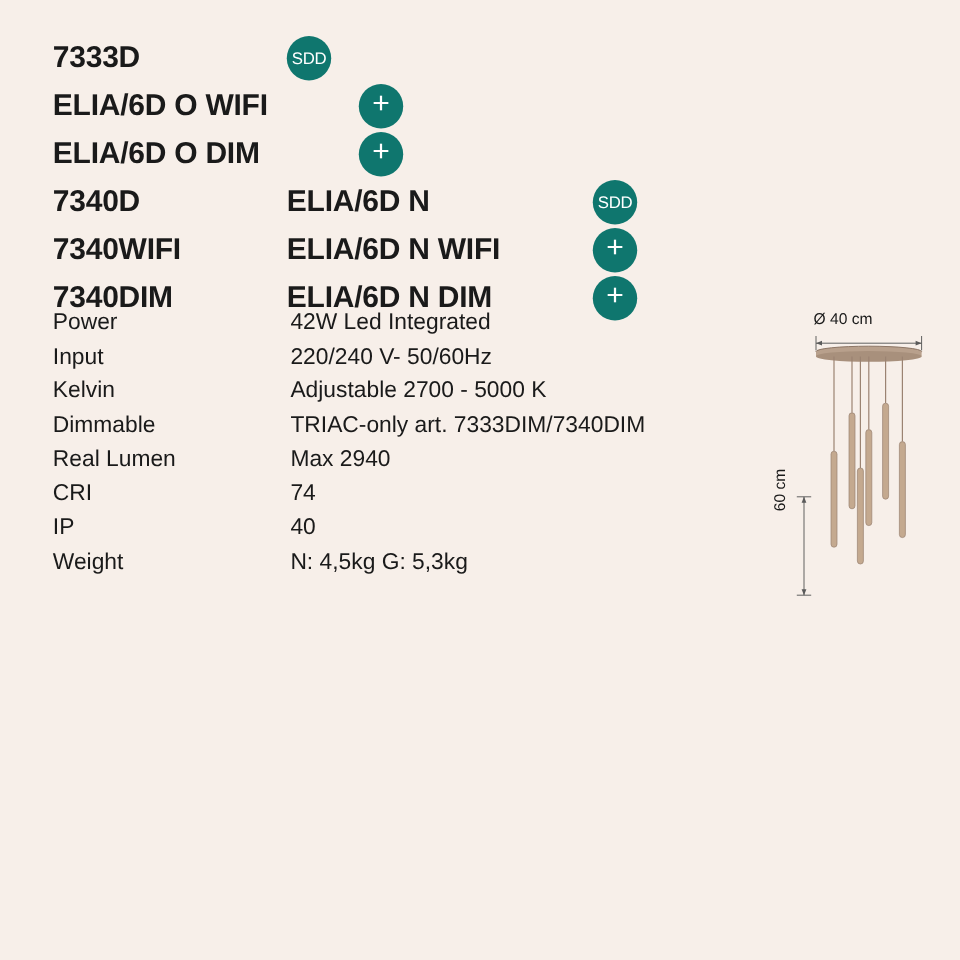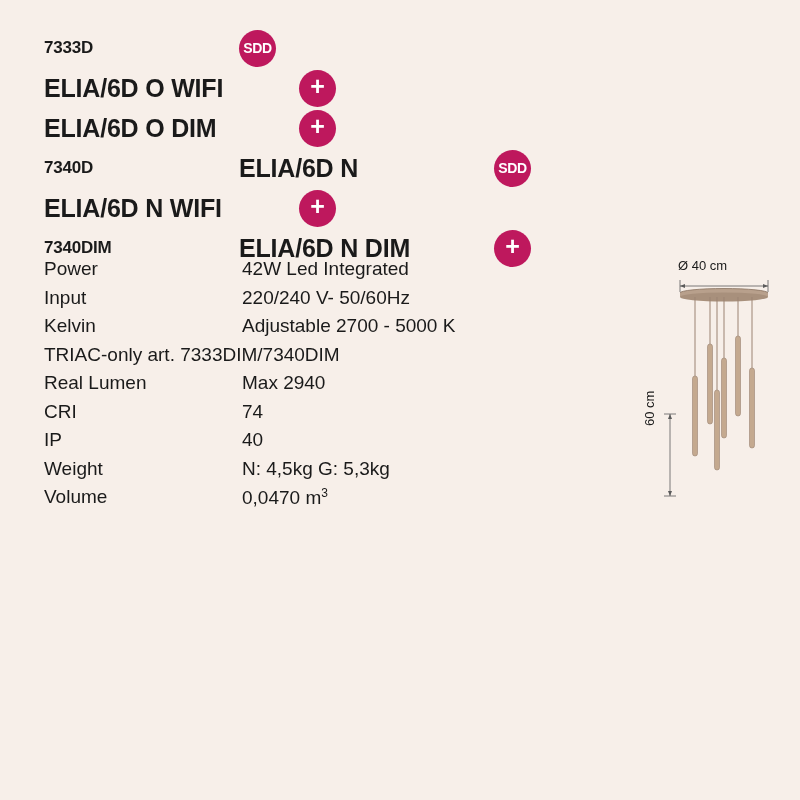--- a/index.html
+++ b/index.html
@@ -23,21 +23,21 @@
     top: 28px;
     width: 520px;
   }
   .code-row {
     display: flex;
     align-items: center;
     height: 40px;
   }
   .code-sku {
     width: 195px;
-    font-size: 17px;
+    font-size: 25px;
     font-weight: bold;
     letter-spacing: -0.2px;
     white-space: nowrap;
   }
   .code-name {
     width: 255px;
     font-size: 25px;
     font-weight: bold;
     letter-spacing: -0.2px;
     white-space: nowrap;
@@ -45,26 +45,26 @@
   .badge-cell {
     width: 60px;
     display: flex;
     align-items: center;
     justify-content: flex-start;
   }
   .badge {
     width: 37px;
     height: 37px;
     border-radius: 50%;
-    background: #be185d;
+    background: #0f766e;
     display: flex;
     align-items: center;
     justify-content: center;
     color: #ffffff;
-    font-weight: bold;
+    font-weight: normal;
   }
   .badge.sdd {
     font-size: 14px;
     letter-spacing: -0.3px;
   }
   .badge.plus {
     font-size: 25px;
     line-height: 1;
     padding-bottom: 3px;
     box-sizing: border-box;
@@ -157,20 +157,21 @@
 
   <div class="code-row">
     <div class="code-sku">7340D</div>
     <div class="code-name">ELIA/6D N</div>
     <div class="badge-cell">
       <div class="badge sdd">SDD</div>
     </div>
   </div>
 
   <div class="code-row">
+    <div class="code-sku">7340WIFI</div>
     <div class="code-name">ELIA/6D N WIFI</div>
     <div class="badge-cell">
       <div class="badge plus">+</div>
     </div>
   </div>
 
   <div class="code-row">
     <div class="code-sku">7340DIM</div>
     <div class="code-name">ELIA/6D N DIM</div>
     <div class="badge-cell">
@@ -191,20 +192,21 @@
     <div class="spec-label">Input</div>
     <div class="spec-value">220/240 V- 50/60Hz</div>
   </div>
 
   <div class="spec-row">
     <div class="spec-label">Kelvin</div>
     <div class="spec-value">Adjustable 2700 -  5000 K</div>
   </div>
 
   <div class="spec-row">
+    <div class="spec-label">Dimmable</div>
     <div class="spec-value">TRIAC-only art. 7333DIM/7340DIM</div>
   </div>
 
   <div class="spec-row">
     <div class="spec-label">Real Lumen</div>
     <div class="spec-value">Max 2940</div>
   </div>
 
   <div class="spec-row">
     <div class="spec-label">CRI</div>
@@ -215,24 +217,20 @@
     <div class="spec-label">IP</div>
     <div class="spec-value">40</div>
   </div>
 
 
   <div class="spec-row">
     <div class="spec-label">Weight</div>
     <div class="spec-value">N: 4,5kg   G: 5,3kg</div>
   </div>
 
-  <div class="spec-row">
-    <div class="spec-label">Volume</div>
-    <div class="spec-value"><span>0,0470 m</span><sup>3</sup></div>
-  </div>
 
 </div>
 
 <div class="drawing">
 
   <div class="dim-top-label">Ø 40 cm</div>
   <div class="dim-side-label">60 cm</div>
 
   <svg width="130" height="300" viewBox="0 0 130 300">
 

